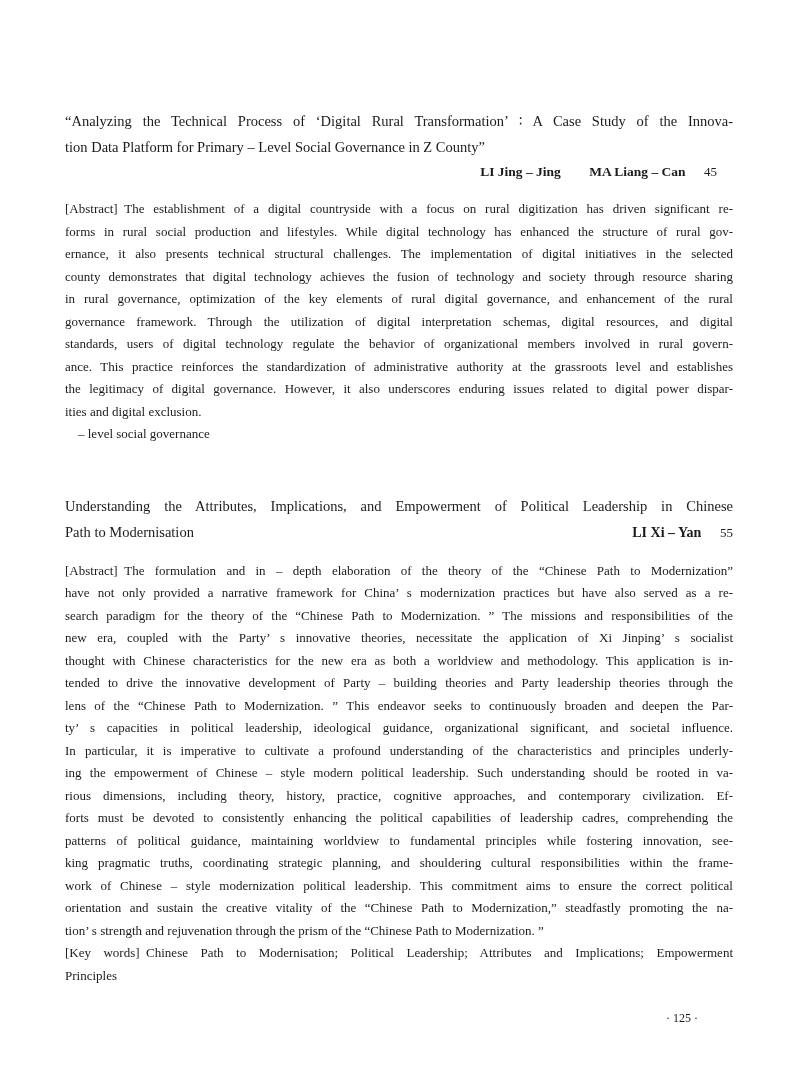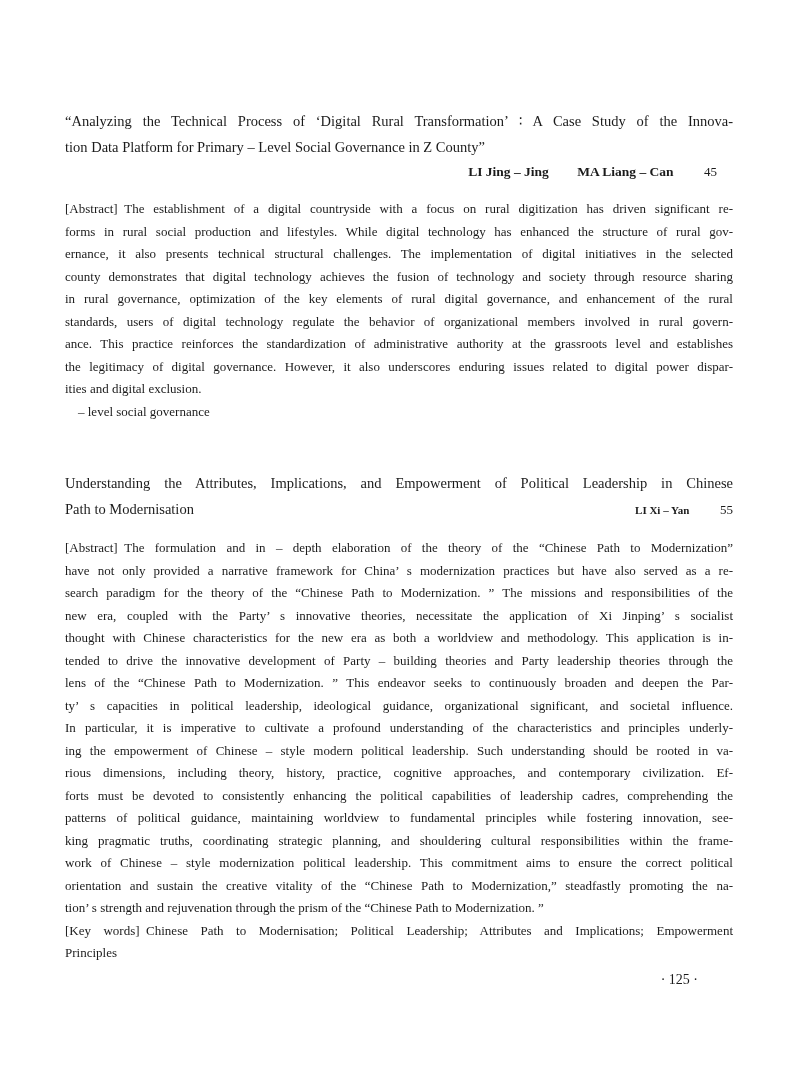--- a/index.html
+++ b/index.html
@@ -34,38 +34,38 @@
   .abstract { margin-top: 14px; }
   .authors-row {
     line-height: 24px;
     text-align: right;
     padding-right: 16px;
     font-size: 13.5px;
   }
   .author { font-weight: 700; margin-left: 17px; }
   .author + .author { margin-left: 25px; }
   .pageref {
-    margin-left: 27px;
+    margin-left: 15px;
     font-weight: 400;
     font-size: 13px;
   }
   .article-2 { margin-top: 47px; }
   .title-last-row {
     display: flex;
     justify-content: space-between;
     align-items: baseline;
     font-size: 14.5px;
     line-height: 26px;
   }
-  .title-last-row .author { font-size: 11px; }
+  .title-last-row .author { font-size: 14px; }
   .footer {
-    margin-top: 4px;
+    margin-top: 20px;
     text-align: right;
     padding-right: 35px;
-    font-size: 14px;
+    font-size: 12px;
     line-height: 22.5px;
   }
 </style>
 </head>
 <body>
 
 <div class="page">
   <div class="content">
 
     <section class="article">
@@ -77,20 +77,21 @@
         <span class="author">LI Jing – Jing</span>
         <span class="author">MA Liang – Can</span>
         <span class="pageref">45</span>
       </div>
       <div class="abstract">
           <div class="line">[Abstract] The establishment of a digital countryside with a focus on rural digitization has driven significant re-</div>
           <div class="line">forms in rural social production and lifestyles. While digital technology has enhanced the structure of rural gov-</div>
           <div class="line">ernance, it also presents technical structural challenges. The implementation of digital initiatives in the selected</div>
           <div class="line">county demonstrates that digital technology achieves the fusion of technology and society through resource sharing</div>
           <div class="line">in rural governance, optimization of the key elements of rural digital governance, and enhancement of the rural</div>
+          <div class="line">governance framework. Through the utilization of digital interpretation schemas, digital resources, and digital</div>
           <div class="line">standards, users of digital technology regulate the behavior of organizational members involved in rural govern-</div>
           <div class="line">ance. This practice reinforces the standardization of administrative authority at the grassroots level and establishes</div>
           <div class="line">the legitimacy of digital governance. However, it also underscores enduring issues related to digital power dispar-</div>
           <div class="line last">ities and digital exclusion.</div>
         </div>
       <div class="keywords">
           <div class="line last"> – level social governance</div>
         </div>
     </section>
 

